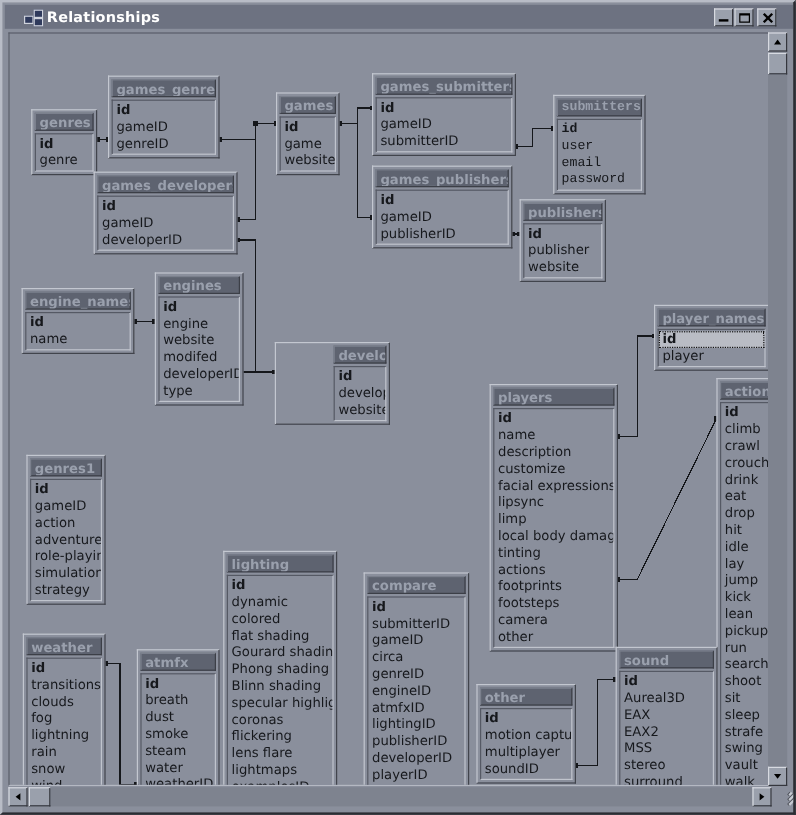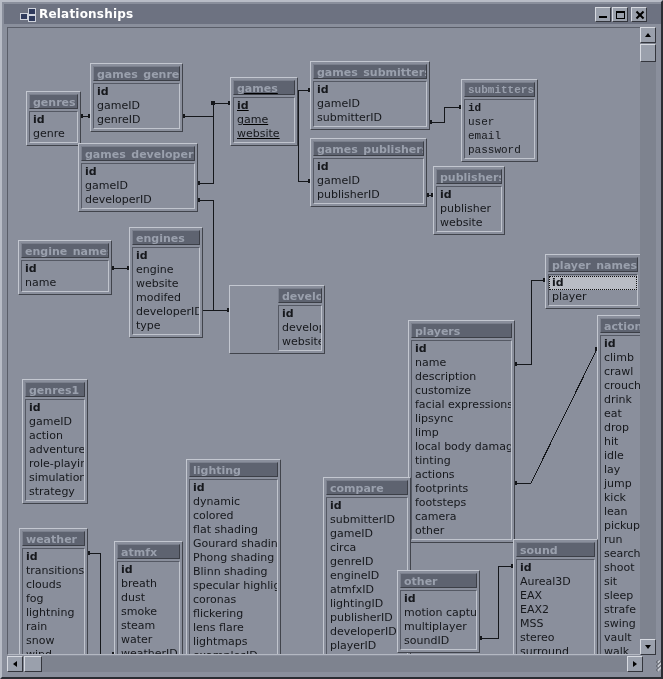--- a/index.html
+++ b/index.html
@@ -192,21 +192,21 @@
           </div>
         </div>
         <div class="tbl" style="left: 82px; top: 35px; width: 93px;">
           <div class="tbl-hd">games_genres</div>
           <div class="tbl-body">
             <div class="fld pk">id</div>
             <div class="fld">gameID</div>
             <div class="fld">genreID</div>
           </div>
         </div>
-        <div class="tbl" style="left: 222px; top: 49px; width: 68px; text-decoration: underline;">
+        <div class="tbl" style="left: 222px; top: 49px; width: 53px;">
           <div class="tbl-hd">games</div>
           <div class="tbl-body">
             <div class="fld pk">id</div>
             <div class="fld">game</div>
             <div class="fld">website</div>
           </div>
         </div>
         <div class="tbl" style="left: 302px; top: 33px; width: 120px;">
           <div class="tbl-hd">games_submitters</div>
           <div class="tbl-body">
@@ -376,21 +376,21 @@
             <div class="fld">Phong shading</div>
             <div class="fld">Blinn shading</div>
             <div class="fld">specular highlight</div>
             <div class="fld">coronas</div>
             <div class="fld">flickering</div>
             <div class="fld">lens flare</div>
             <div class="fld">lightmaps</div>
             <div class="fld">examplesID</div>
           </div>
         </div>
-        <div class="tbl" style="left: 295px; top: 449px; width: 88px; margin-left: 20px;">
+        <div class="tbl" style="left: 295px; top: 449px; width: 88px;">
           <div class="tbl-hd">compare</div>
           <div class="tbl-body">
             <div class="fld pk">id</div>
             <div class="fld">submitterID</div>
             <div class="fld">gameID</div>
             <div class="fld">circa</div>
             <div class="fld">genreID</div>
             <div class="fld">engineID</div>
             <div class="fld">atmfxID</div>
             <div class="fld">lightingID</div>

